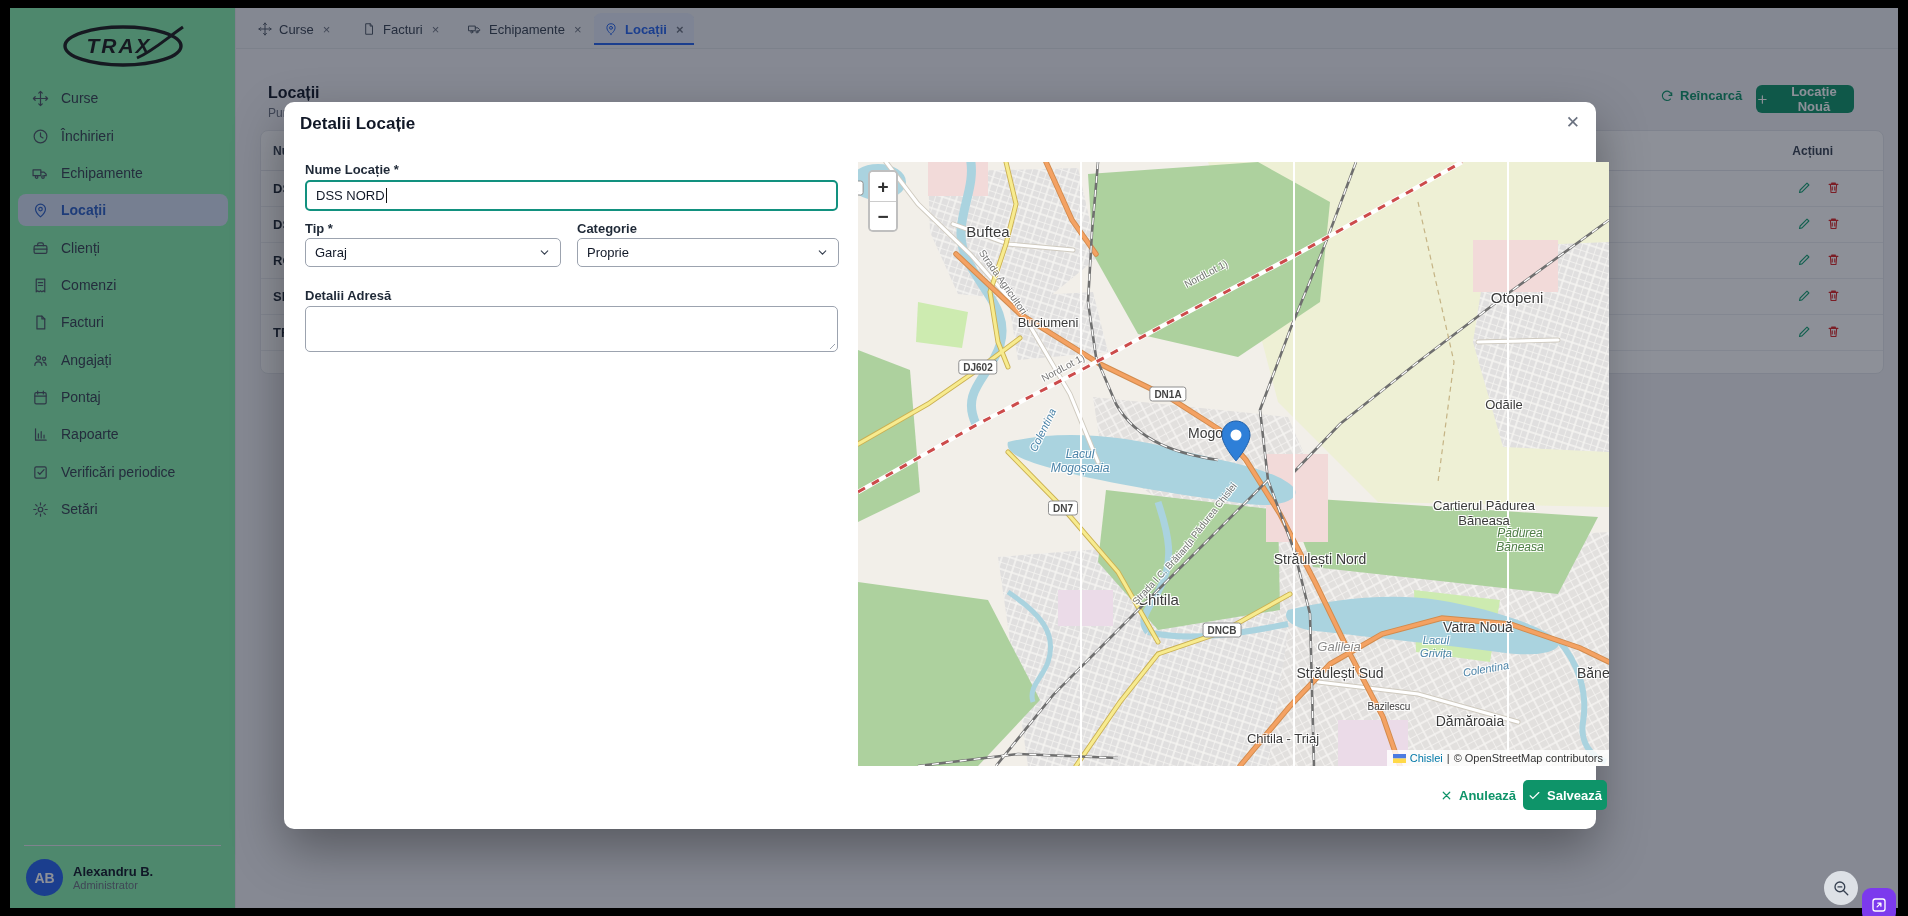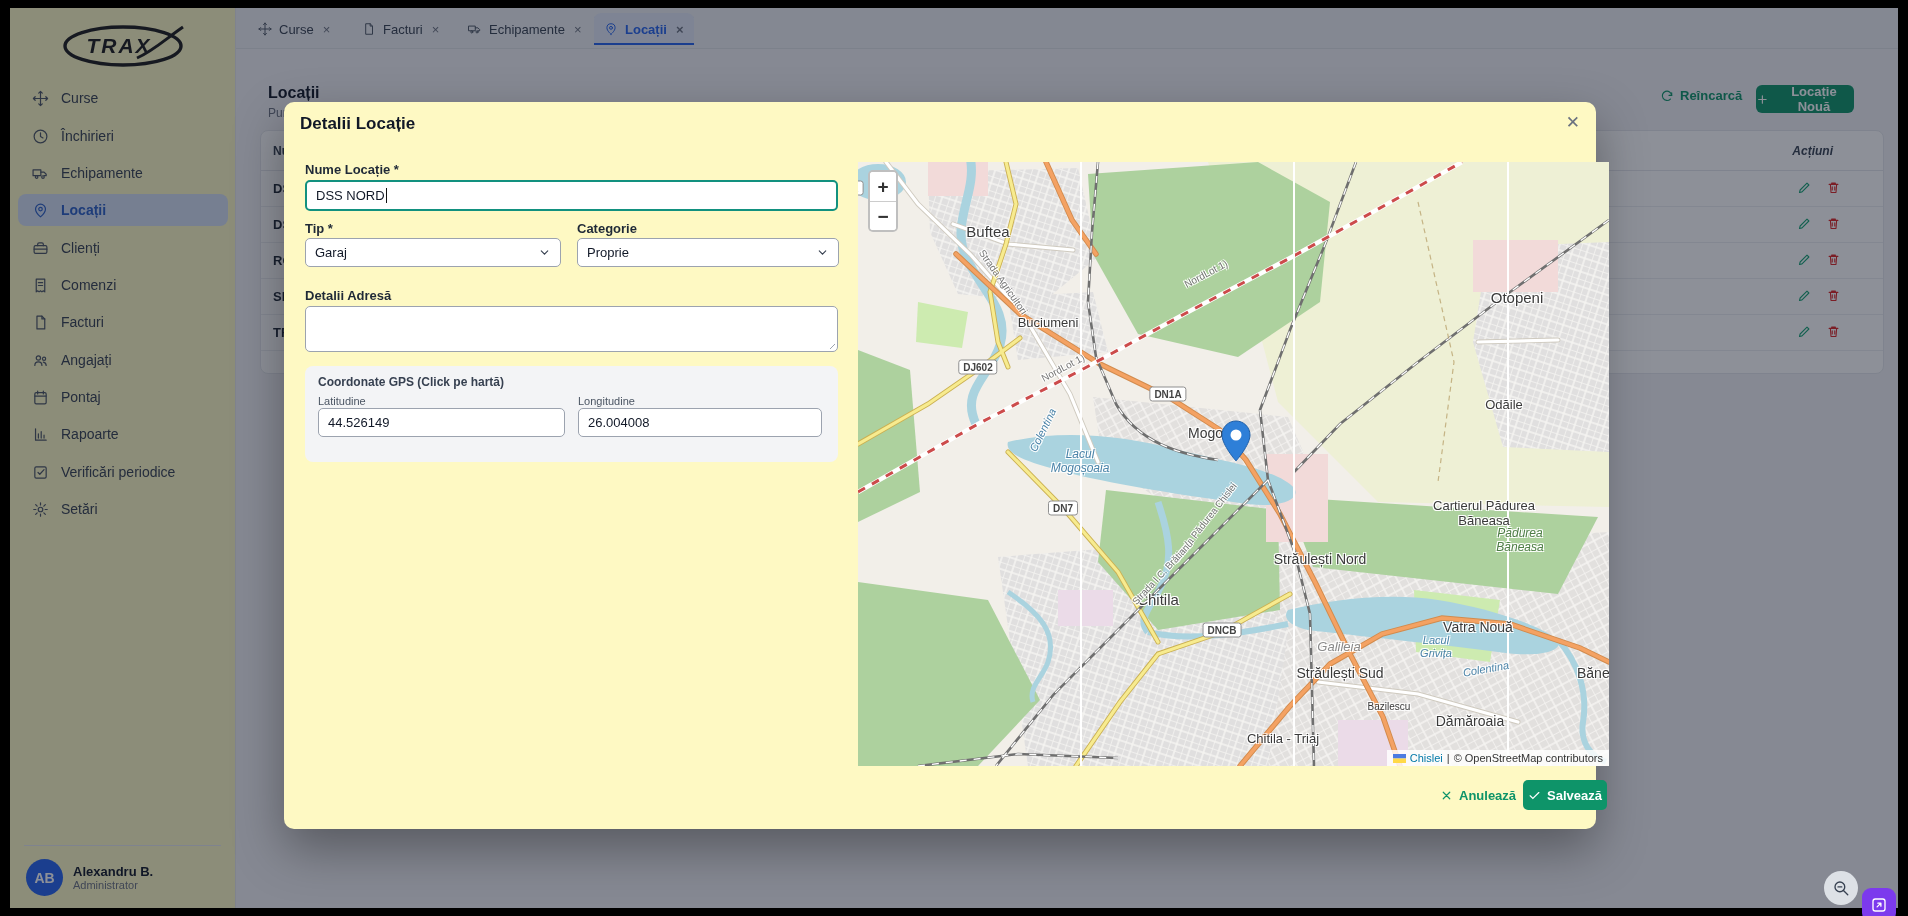--- a/index.html
+++ b/index.html
@@ -3,21 +3,21 @@
 <meta charset="utf-8">
 <style>
   * { margin:0; padding:0; box-sizing:border-box; }
   html,body { width:1908px; height:916px; background:#000; overflow:hidden;
               font-family:"Liberation Sans", sans-serif; }
   .app { position:absolute; left:10px; top:8px; right:10px; bottom:8px;
          background:#f1f2f5; overflow:hidden; }
 
   
   .sidebar { position:absolute; left:0; top:0; width:226px; height:100%;
-             background:#fef9c3; border-right:1px solid #e5e7eb; }
+             background:#86efac; border-right:1px solid #e5e7eb; }
   .logo { position:absolute; left:0; top:14px; width:226px; text-align:center; }
   .nav-item { position:absolute; left:8px; width:210px; height:32px; border-radius:8px;
               display:flex; align-items:center; gap:12px; padding-left:14px;
               color:#374151; font-size:14px; cursor:pointer; }
   .nav-item svg { width:17px; height:17px; stroke:#4b5563; fill:none;
                   stroke-width:1.7; stroke-linecap:round; stroke-linejoin:round; flex:0 0 auto; }
   .nav-item.active { background:#d3dff2; color:#2b5fc4; font-weight:bold; }
   .nav-item.active svg { stroke:#2b5fc4; }
   .user-sep { position:absolute; left:14px; right:14px; bottom:62px; height:1px; background:#e5e7eb; }
   .user-box { position:absolute; left:16px; bottom:12px; display:flex; align-items:center; gap:10px; }
@@ -49,33 +49,33 @@
   .btn-primary { position:absolute; top:77px; left:1746px; width:98px; height:28px; border:none;
                  background:#0e9469; color:#fff; font-size:13px; font-weight:bold; border-radius:6px;
                  display:flex; align-items:center; justify-content:center; gap:5px; cursor:pointer; }
   .btn-primary svg { width:13px; height:13px; stroke:#fff; fill:none; stroke-width:2.2; stroke-linecap:round; }
 
   .table-card { position:absolute; left:250px; top:122px; width:1624px; height:244px;
                 background:#fff; border-radius:8px; border:1px solid #e5e7eb; }
   .thead { position:absolute; left:0; top:0; width:100%; height:40px; border-bottom:1px solid #e5e7eb;
            font-size:12px; font-weight:bold; color:#374151; }
   .col-name { position:absolute; left:12px; top:13px; }
-  .col-actions { position:absolute; right:50px; top:13px;font-style:italic; }
+  .col-actions { position:absolute; right:50px; top:13px; }
   .trow { position:absolute; left:0; width:100%; height:36px; border-bottom:1px solid #eceef1; }
   .cell-name { position:absolute; left:12px; top:10px; font-size:13px; font-weight:bold; color:#1f2937; }
   .row-actions { position:absolute; right:42px; top:9px; display:flex; gap:14px; }
   .row-actions svg { width:15px; height:15px; fill:none; stroke-width:1.7;
                      stroke-linecap:round; stroke-linejoin:round; cursor:pointer; }
   .ic-edit { stroke:#15a374; } .ic-del { stroke:#dc2626; }
 
   
   .overlay { position:absolute; left:10px; top:8px; right:10px; bottom:8px;
              background:rgba(17,24,39,0.48); z-index:50; }
   .modal { position:absolute; left:284px; top:102px; width:1312px; height:727px; z-index:60;
-           background:#fef9c3; border-radius:10px; box-shadow:0 20px 50px rgba(0,0,0,.35); }
+           background:#ffffff; border-radius:10px; box-shadow:0 20px 50px rgba(0,0,0,.35); }
   .modal-title { position:absolute; left:16px; top:12px; font-size:17px; font-weight:bold; color:#111827; }
   .modal-close { position:absolute; right:16px; top:12px; font-size:17px; color:#6b7280;
                  background:none; border:none; cursor:pointer; line-height:1; }
   .flabel { position:absolute; font-size:13px; font-weight:bold; color:#1f2937; }
   .fake-input { position:absolute; background:#fff; border:1px solid #9ca3af; border-radius:5px;
                 font-size:13px; color:#111827; display:flex; align-items:center; padding:0 9px; }
   .fake-input.focus { border:2px solid #12917f; }
   .caret { width:1px; height:15px; background:#111; margin-left:1px; }
   .select { position:absolute; background:#fff; border:1px solid #9ca3af; border-radius:5px;
             font-size:13px; color:#111827; display:flex; align-items:center;
@@ -389,27 +389,20 @@
         <path d="M6 9l6 6 6-6"></path>
       </svg>
   </div>
 
   <label class="flabel" style="left:21px;top:186px">Detalii Adresă</label>
   <div class="textarea" style="left:21px;top:204px;width:533px;height:46px">
     <span></span>
     <span class="resize-grip"></span>
   </div>
 
-  <div class="gps-panel">
-    <div class="gps-title">Coordonate GPS (Click pe hartă)</div>
-    <label class="gps-lbl" style="left:13px;top:29px">Latitudine</label>
-    <input class="gps-input" style="left: 13px; top: 42px; width: 247px;" value="44.526149">
-    <label class="gps-lbl" style="left:273px;top:29px">Longitudine</label>
-    <input class="gps-input" style="left: 273px; top: 42px; width: 244px;" value="26.004008">
-  </div>
 
   <div class="map">
     <svg class="geo" width="751" height="604" viewBox="0 0 751 604">
       <defs>
         <pattern id="streets" width="14" height="14" patternUnits="userSpaceOnUse" patternTransform="rotate(18)">
           <rect width="14" height="14" fill="#e0dfdf"></rect>
           <path d="M0 0H14M0 7H14M0 0V14M7 0V14" stroke="#f6f5f2" stroke-width="1.5"></path>
         </pattern>
         <pattern id="streets2" width="16" height="16" patternUnits="userSpaceOnUse" patternTransform="rotate(-28)">
           <rect width="16" height="16" fill="#e2e0de"></rect>

